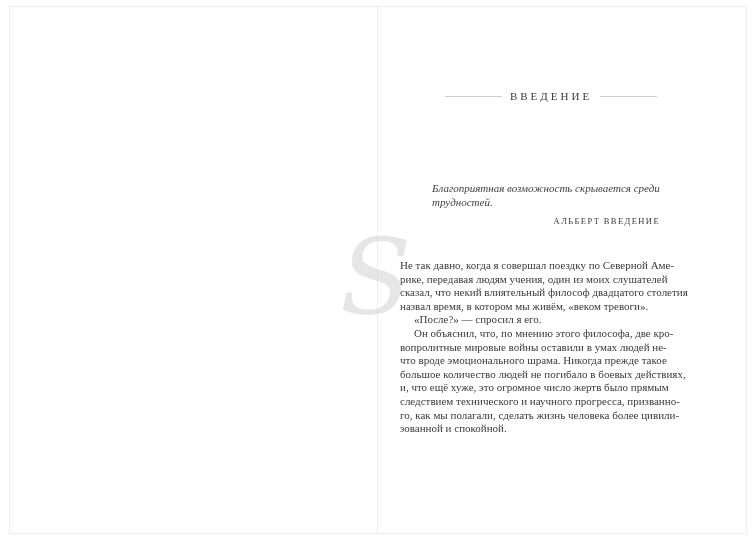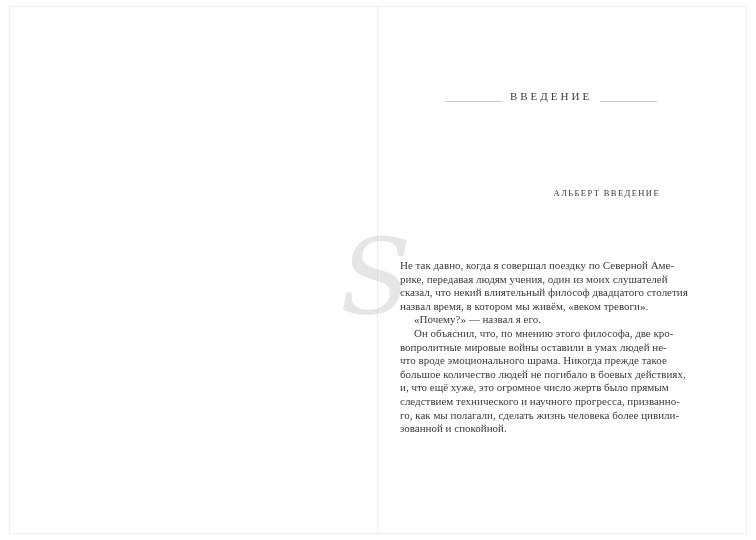--- a/index.html
+++ b/index.html
@@ -49,21 +49,21 @@
   .right-page {
     position: absolute;
     left: 400px; top: 0;
     width: 302px; height: 540px;
   }
   .chapter-header {
     position: absolute;
     left: 0; top: 90px;
     width: 100%;
     display: flex;
-    align-items: flex-end;
+    align-items: center;
     justify-content: center;
     gap: 8px;
   }
   .chapter-title {
     font-size: 11px;
     letter-spacing: 3px;
     color: #3a3a3a;
     white-space: nowrap;
   }
   .rule {
@@ -117,29 +117,31 @@
 
   <div class="right-page">
 
     <div class="chapter-header">
       <span class="rule"></span>
       <span class="chapter-title">ВВЕДЕНИЕ</span>
       <span class="rule"></span>
     </div>
 
     <div class="epigraph">
+      <div class="epigraph-text">Благоприятная возможность скрывается среди
+трудностей.</div>
       <div class="epigraph-author">АЛЬБЕРТ ВВЕДЕНИЕ</div>
     </div>
 
     <div class="body-text">
       <p class="para">Не так давно, когда я совершал поездку по Северной Аме-
 рике, передавая людям учения, один из моих слушателей
 сказал, что некий влиятельный философ двадцатого столетия
 назвал время, в котором мы живём, «веком тревоги».</p>
-      <p class="para indent">«Почему?» — назвал я его.</p>
+      <p class="para indent">«После?» — спросил я его.</p>
       <p class="para indent">Он объяснил, что, по мнению этого философа, две кро-
 вопролитные мировые войны оставили в умах людей не-
 что вроде эмоционального шрама. Никогда прежде такое
 большое количество людей не погибало в боевых действиях,
 и, что ещё хуже, это огромное число жертв было прямым
 следствием технического и научного прогресса, призванно-
 го, как мы полагали, сделать жизнь человека более цивили-
 зованной и спокойной.</p>
     </div>
 

